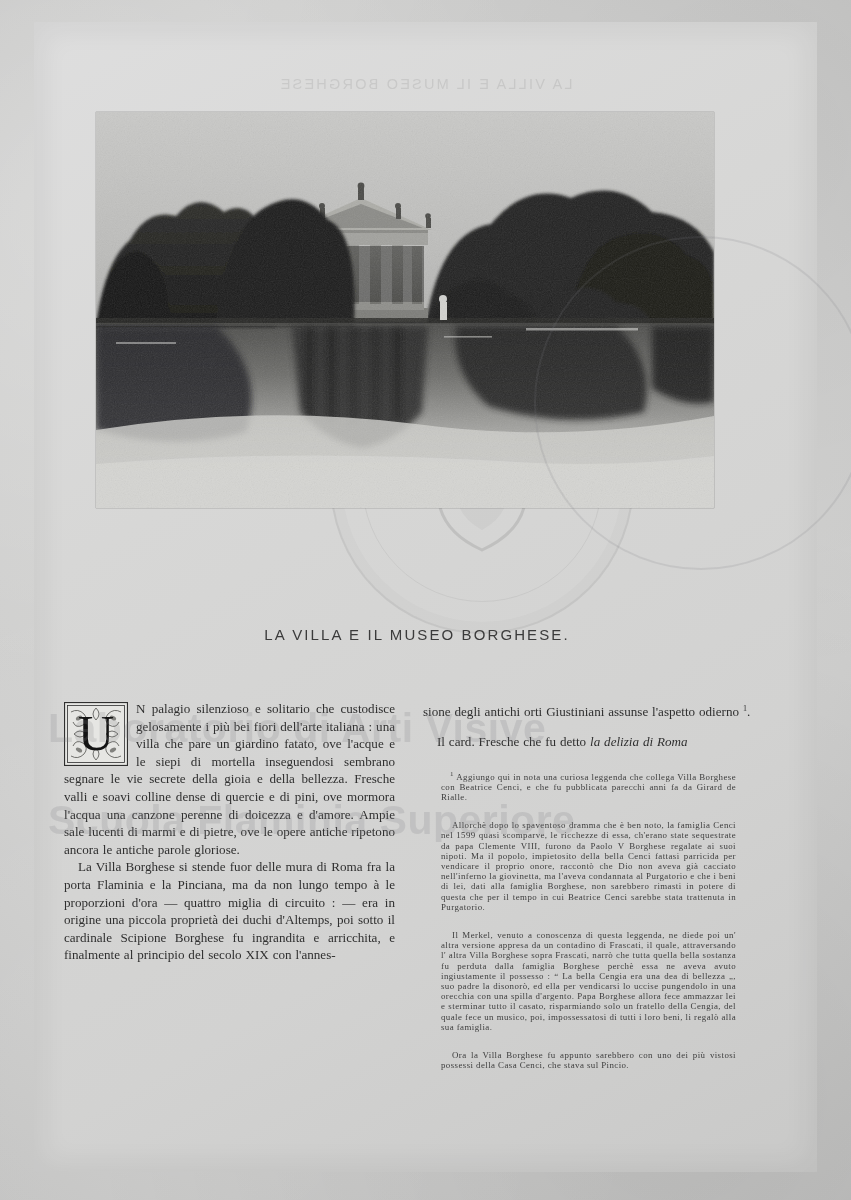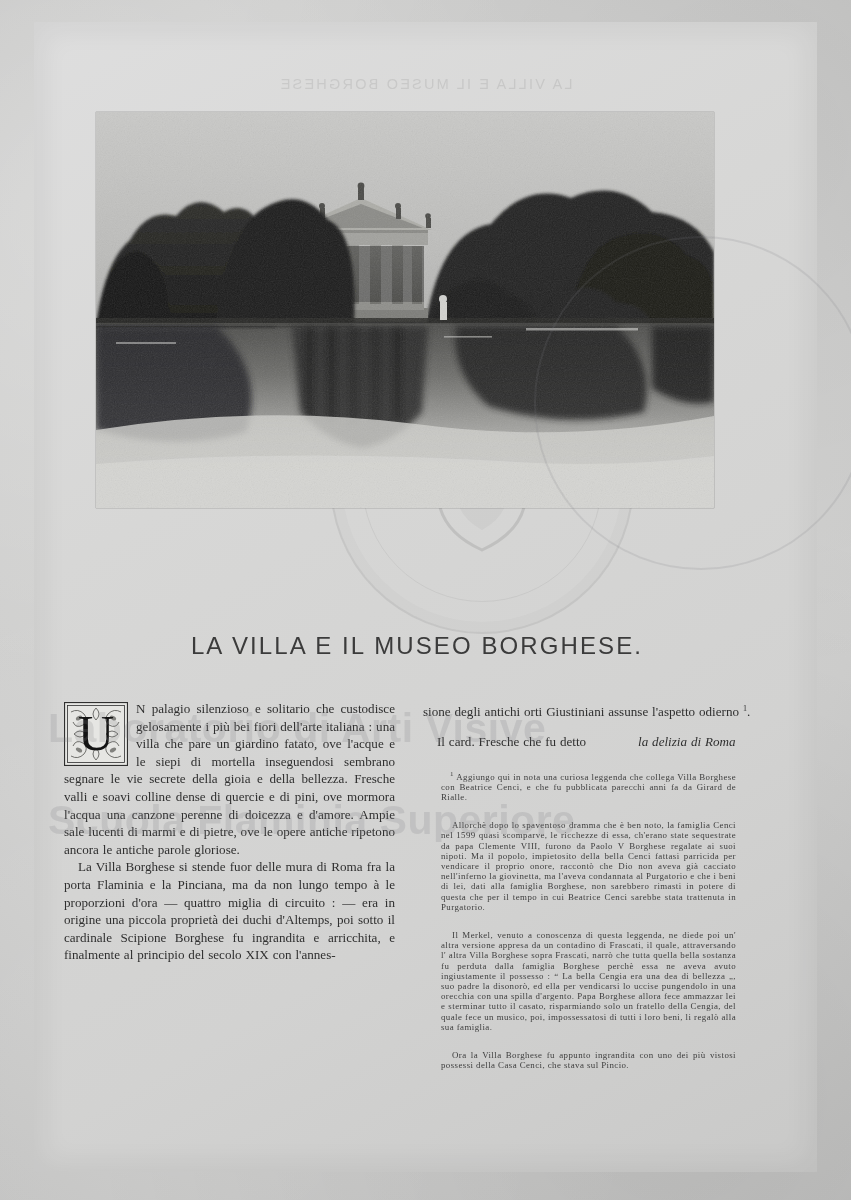--- a/index.html
+++ b/index.html
@@ -156,21 +156,21 @@
 
   
   .article-title {
     position: absolute;
     left: 0; right: 17px;
     top: 616px;
     z-index: 8;
     text-align: center;
     font-family: "Liberation Sans", sans-serif;
     font-weight: 400;
-    font-size: 24px;
+    font-size: 15px;
     letter-spacing: 2.1px;
     color: #3b3b3b;
   }
 
   
   .columns {
     position: absolute;
     top: 700px;
     left: 64px;
     width: 724px;
@@ -223,21 +223,21 @@
   .footnote p { margin: 18px; text-indent: 11px; }
   .footnote p.first { text-indent: 9px; }
   .fn-mark {
     font-size: 7px;
     vertical-align: super;
   }
   .sup {
     font-size: 8px;
     vertical-align: super;
   }
-  em.it { font-style: italic; margin-left: 48px; }
+  em.it { font-style: italic; }
 
   
   .right-lead { margin-bottom: 12px; }
 </style>
 </head>
 <body>
 
 <div id="scan">
 
   <div class="sheet"></div>
@@ -427,17 +427,17 @@
 
       <p class="body-par no-indent right-lead"><span>sione degli antichi orti Giustiniani assunse l'aspetto odierno </span><span class="sup">1</span><span>.</span></p>
 
       <p class="body-par"><span>Il card. Fresche che fu detto </span><em class="it">la delizia di Roma</em></p>
 
       <div class="footnote">
         <p class="first"><span class="fn-mark">1</span>
           <span>Aggiungo qui in nota una curiosa leggenda che collega Villa Borghese con Beatrice Cenci, e che fu pubblicata parecchi anni fa da Girard de Rialle.</span></p>
         <p>Allorchè dopo lo spaventoso dramma che è ben noto, la famiglia Cenci nel 1599 quasi scomparve, le ricchezze di essa, ch'erano state sequestrate da papa Clemente VIII, furono da Paolo V Borghese regalate ai suoi nipoti. Ma il popolo, impietosito della bella Cenci fattasi parricida per vendicare il proprio onore, raccontò che Dio non aveva già cacciato nell'inferno la giovinetta, ma l'aveva condannata al Purgatorio e che i beni di lei, dati alla famiglia Borghese, non sarebbero rimasti in potere di questa che per il tempo in cui Beatrice Cenci sarebbe stata trattenuta in Purgatorio.</p>
         <p>Il Merkel, venuto a conoscenza di questa leggenda, ne diede poi un' altra versione appresa da un contadino di Frascati, il quale, attraversando l' altra Villa Borghese sopra Frascati, narrò che tutta quella bella sostanza fu perduta dalla famiglia Borghese perchè essa ne aveva avuto ingiustamente il possesso : “ La bella Cengia era una dea di bellezza „, suo padre la disonorò, ed ella per vendicarsi lo uccise pungendolo in una orecchia con una spilla d'argento. Papa Borghese allora fece ammazzar lei e sterminar tutto il casato, risparmiando solo un fratello della Cengia, del quale fece un musico, poi, impossessatosi di tutti i loro beni, li regalò alla sua famiglia.</p>
-        <p>Ora la Villa Borghese fu appunto ingrandita con uno dei più vistosi possessi della Casa Cenci, che stava sul Pincio.</p>
+        <p>Ora la Villa Borghese fu appunto sarebbero con uno dei più vistosi possessi della Casa Cenci, che stava sul Pincio.</p>
       </div>
     </div>
   </div>
 </div>
 
 </body></html>

